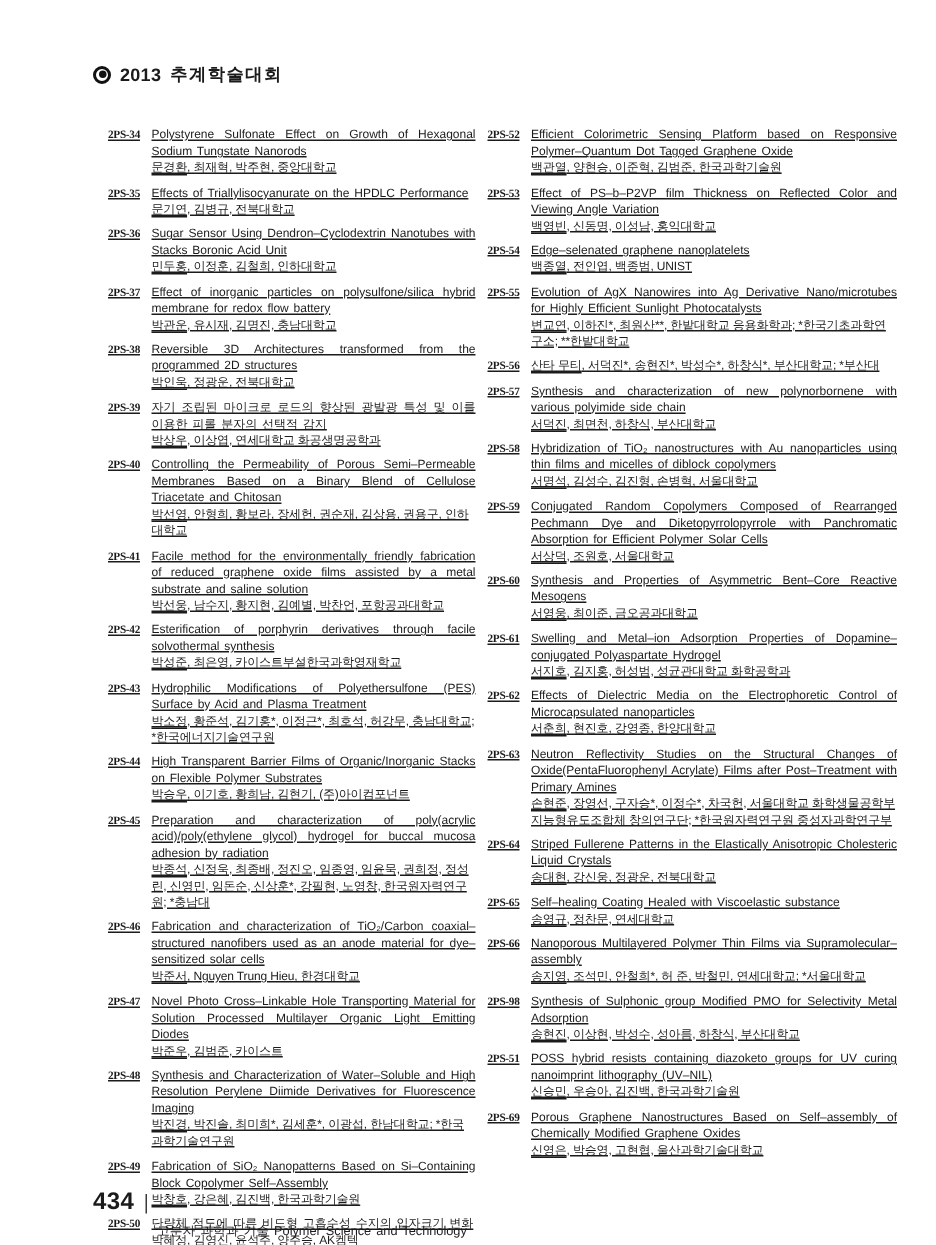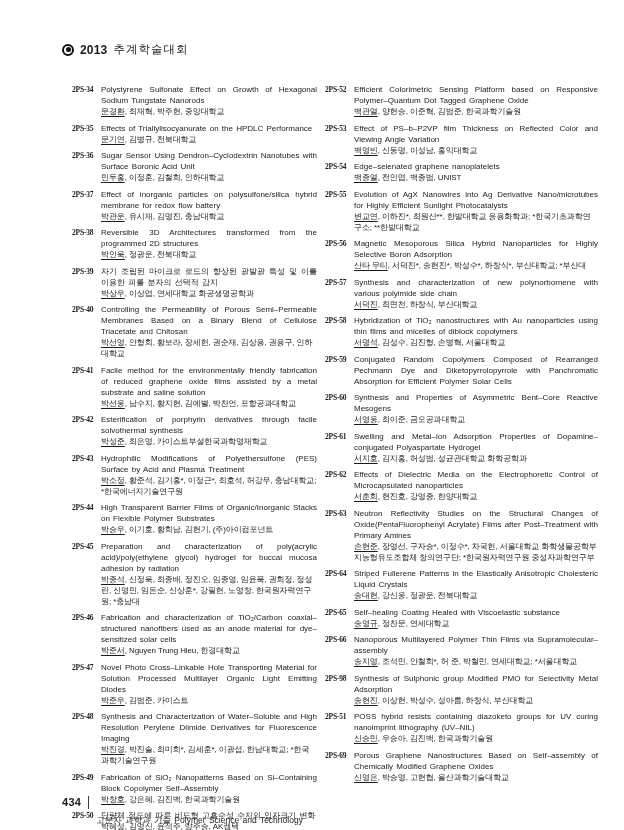--- a/index.html
+++ b/index.html
@@ -17,44 +17,44 @@
   }
   .logo-ring{
     width:8px;height:8px;border:2.5px solid #121212;border-radius:50%;
     display:inline-block;position:relative;flex:none;
   }
   .logo-ring::after{
     content:"";position:absolute;left:1.5px;top:1.5px;width:5px;height:5px;
     background:#121212;border-radius:50%;
   }
   .header .year{font-size:12px;font-weight:700;letter-spacing:.2px;}
-  .header .event{font-size:11.5px;font-weight:400;letter-spacing:1px;}
+  .header .event{font-size:11.5px;font-weight:700;letter-spacing:1px;}
   
   .columns{
     position:absolute;left:72px;top:84px;width:526px;display:flex;align-items:flex-start;
   }
   .col{box-sizing:border-box;}
   .col-left{width:253px;flex:none;padding-right:8px;}
   .col-right{flex:1;min-width:0;}
-  .entry{display:flex;margin-bottom:5.5px;}
+  .entry{display:flex;margin-bottom:5.5px;text-decoration:underline;}
   .entry .code{
     flex:none;width:29px;font-size:7.5px;font-weight:700;line-height:11px;
     letter-spacing:-0.2px;font-family:"Liberation Serif","DejaVu Serif",serif;
   }
   .entry .body{flex:1;min-width:0;}
   .entry .title{
     font-size:8px;line-height:11px;text-align:justify;word-spacing:1px;
   }
   .entry .authors{font-size:8px;line-height:11px;letter-spacing:-0.1px;}
   .entry .authors .first{text-decoration:underline;text-underline-offset:1.5px;}
   
   .footer{
     position:absolute;left:62px;top:777px;display:flex;align-items:center;
   }
-  .footer .page-num{font-size:11px;font-weight:700;margin-right:7px;letter-spacing:.3px;}
+  .footer .page-num{font-size:16px;font-weight:700;margin-right:7px;letter-spacing:.3px;}
   .footer .sep{width:1px;height:13px;background:#3a3a3a;margin-right:7px;flex:none;}
   .footer .journal{font-size:8.5px;word-spacing:1px;margin-top:38px;}
 </style>
 </head>
 <body>
 
 <div class="page">
 
   <div class="header">
     <span class="logo-ring"></span>
@@ -76,21 +76,21 @@
     <div class="code">2PS-35</div>
     <div class="body">
       <div class="title">Effects of Triallylisocyanurate on the HPDLC Performance</div>
       <div class="authors"><span class="first">문기연</span><span class="rest">, 김병규, 전북대학교</span></div>
     </div>
   </div>
 
   <div class="entry">
     <div class="code">2PS-36</div>
     <div class="body">
-      <div class="title">Sugar Sensor Using Dendron–Cyclodextrin Nanotubes with Surface Boronic Acid Unit</div>
+      <div class="title">Sugar Sensor Using Dendron–Cyclodextrin Nanotubes with Stacks Boronic Acid Unit</div>
       <div class="authors"><span class="first">민두홍</span><span class="rest">, 이정훈, 김철희, 인하대학교</span></div>
     </div>
   </div>
 
   <div class="entry">
     <div class="code">2PS-37</div>
     <div class="body">
       <div class="title">Effect of inorganic particles on polysulfone/silica hybrid membrane for redox flow battery</div>
       <div class="authors"><span class="first">박관운</span><span class="rest">, 유시재, 김명진, 충남대학교</span></div>
     </div>
@@ -230,21 +230,20 @@
     <div class="code">2PS-55</div>
     <div class="body">
       <div class="title">Evolution of AgX Nanowires into Ag Derivative Nano/microtubes for Highly Efficient Sunlight Photocatalysts</div>
       <div class="authors"><span class="first">변교연</span><span class="rest">, 이하진*, 최원산**, 한밭대학교 응용화학과; *한국기초과학연구소; **한밭대학교</span></div>
     </div>
   </div>
 
   <div class="entry">
     <div class="code">2PS-56</div>
     <div class="body">
-      <div class="title">Magnetic Mesoporous Silica Hybrid Nanoparticles for Highly Selective Boron Adsorption</div>
       <div class="authors"><span class="first">산타 무티</span><span class="rest">, 서덕진*, 송현진*, 박성수*, 하창식*, 부산대학교; *부산대</span></div>
     </div>
   </div>
 
   <div class="entry">
     <div class="code">2PS-57</div>
     <div class="body">
       <div class="title">Synthesis and characterization of new polynorbornene with various polyimide side chain</div>
       <div class="authors"><span class="first">서덕진</span><span class="rest">, 최면천, 하창식, 부산대학교</span></div>
     </div>
@@ -255,20 +254,21 @@
     <div class="body">
       <div class="title">Hybridization of TiO₂ nanostructures with Au nanoparticles using thin films and micelles of diblock copolymers</div>
       <div class="authors"><span class="first">서명석</span><span class="rest">, 김성수, 김진형, 손병혁, 서울대학교</span></div>
     </div>
   </div>
 
   <div class="entry">
     <div class="code">2PS-59</div>
     <div class="body">
       <div class="title">Conjugated Random Copolymers Composed of Rearranged Pechmann Dye and Diketopyrrolopyrrole with Panchromatic Absorption for Efficient Polymer Solar Cells</div>
+      <div class="authors"><span class="first">서상덕</span><span class="rest">, 조원호, 서울대학교</span></div>
     </div>
   </div>
 
   <div class="entry">
     <div class="code">2PS-60</div>
     <div class="body">
       <div class="title">Synthesis and Properties of Asymmetric Bent–Core Reactive Mesogens</div>
       <div class="authors"><span class="first">서영웅</span><span class="rest">, 최이준, 금오공과대학교</span></div>
     </div>
   </div>

